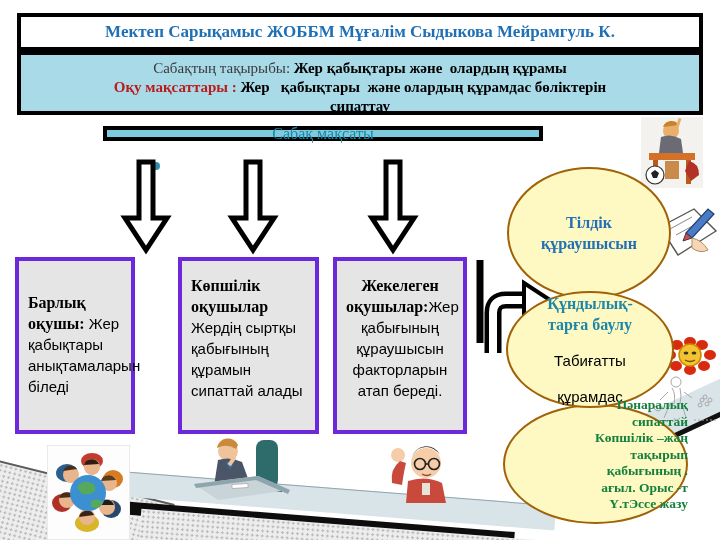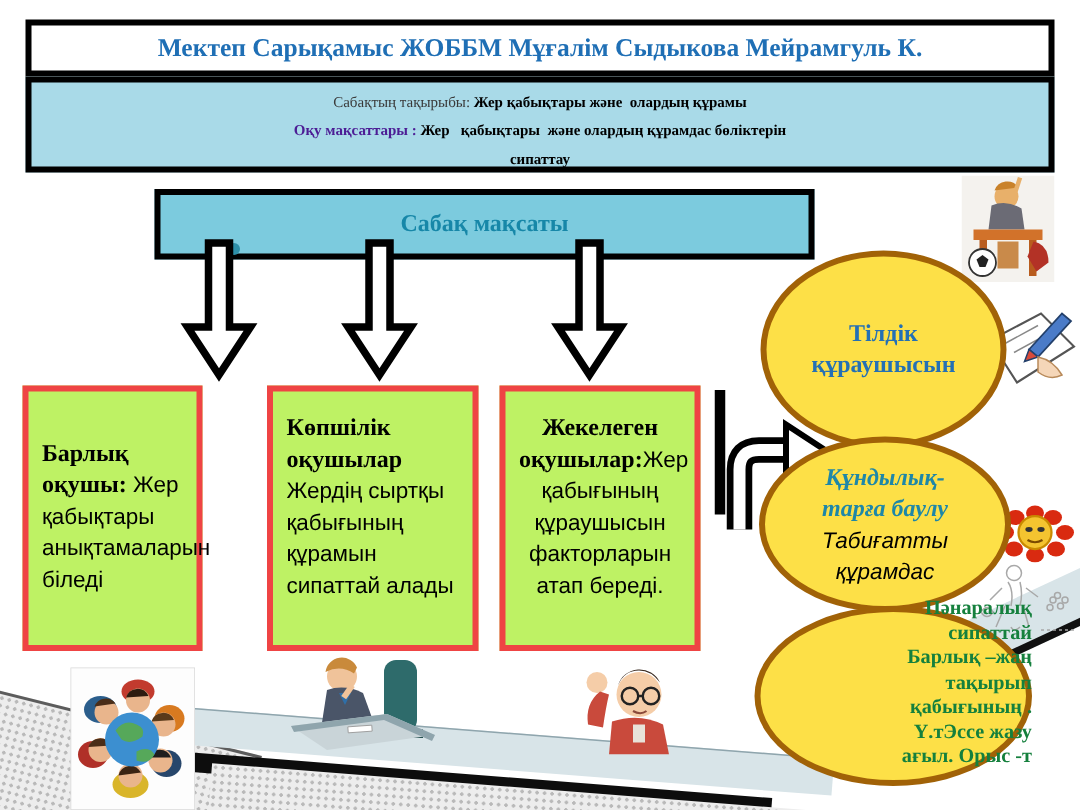--- a/index.html
+++ b/index.html
@@ -20,46 +20,46 @@
   .tex-band{left:138px;top:526px;width:440px;height:70px;transform:rotate(4.5deg);}
   .pale-right{left:528px;top:470px;width:260px;height:30px;transform:rotate(-25deg);
               transform-origin:left center;background:#D8E4E8;border-bottom:5px solid #111;}
 
   
   .bx{position:absolute;box-sizing:border-box;border:4px solid #000;}
   .title-box{left:17px;top:13px;width:686px;height:38px;background:#fff;
              display:flex;align-items:center;justify-content:center;
              color:#1F6FB5;font-weight:bold;font-size:17px;}
   .topic-box{left:17px;top:51px;width:686px;height:64px;background:#A9DAE8;
-             text-align:center;font-size:10px;line-height:19px;padding-top:4px;color:#000;}
+             text-align:center;font-size:15px;line-height:19px;padding-top:4px;color:#000;}
   .topic-box .lbl{color:#3a3a3a;font-weight:normal;}
   .topic-box b{font-weight:bold;}
-  .topic-box .blue{color:#4c1d95;font-weight:bold;}
+  .topic-box .blue{color:#b91c1c;font-weight:bold;}
   .keep-ws{white-space:pre-wrap;}
-  .goal-box{left:103px;top:126px;width:440px;height:47px;background:#7CCBDE;
+  .goal-box{left:103px;top:126px;width:440px;height:15px;background:#7CCBDE;
             display:flex;align-items:center;justify-content:center;
-            color:#1787A8;font-weight:bold;font-size:16px;}
-
-  
-  .obj{position:absolute;top:257px;height:177px;background:#bef264;border:4px solid #ef4444;
+            color:#1787A8;font-weight:normal;font-size:16px;}
+
+  
+  .obj{position:absolute;top:257px;height:177px;background:#e5e5e5;border:4px solid #6d28d9;
        box-sizing:border-box;font-size:15px;line-height:21px;
        font-family:"Liberation Sans", sans-serif;color:#000;padding:10px 9px;}
   .obj b{font-family:"Liberation Serif", serif;font-size:16px;}
   .obj-a{left:15px;width:120px;padding-top:31px;}
   .obj-b{left:178px;width:141px;padding-top:14px;}
   .obj-c{left:333px;width:134px;padding-top:14px;text-align:center;}
 
   
-  .oval{position:absolute;box-sizing:border-box;border:4px solid #a16207;border-radius:50%;
-        background:#fde047;display:flex;flex-direction:column;align-items:center;justify-content:center;}
+  .oval{position:absolute;box-sizing:border-box;border:2px solid #a16207;border-radius:50%;
+        background:#fef9c3;display:flex;flex-direction:column;align-items:center;justify-content:center;}
   .oval-lang{left:507px;top:167px;width:164px;height:132px;z-index:4;
              color:#2470B5;font-weight:bold;font-size:16px;line-height:21px;}
-  .oval-val{left:506px;top:291px;width:168px;height:117px;z-index:5;font-size:16px;line-height:21px;font-style:italic;}
+  .oval-val{left:506px;top:291px;width:168px;height:117px;z-index:5;font-size:16px;line-height:21px;}
   .oval-val .lead{color:#1E87A8;font-weight:bold;}
-  .oval-val .bodyln{color:#000;font-family:"Liberation Sans", sans-serif;font-size:15px;}
+  .oval-val .bodyln{color:#000;font-family:"Liberation Sans", sans-serif;font-size:15px;margin-top:15px;}
   .oval-cross{left:503px;top:404px;width:185px;height:120px;z-index:3;}
   .oval-cross-text{position:absolute;left:503px;top:397px;width:185px;z-index:6;
                    text-align:right;color:#15803d;font-weight:bold;font-size:13.5px;line-height:16.5px;}
 
   
   .overlay{position:absolute;left:0;top:0;width:720px;height:540px;z-index:2;pointer-events:none;}
   .clip{position:absolute;z-index:2;}
 </style>
 </head>
 <body>
@@ -227,20 +227,20 @@
   <div class="oval oval-val">
     <div class="lead">Құндылық-</div>
     <div class="lead">тарға баулу</div>
     <div class="bodyln">Табиғатты</div>
     <div class="bodyln">құрамдас</div>
   </div>
 
   <div class="oval-cross-text">
     <div>Пәнаралық</div>
     <div>сипаттай</div>
-    <div>Барлық –жаң</div>
+    <div>Көпшілік –жаң</div>
     <div>тақырып</div>
     <div>қабығының .</div>
+    <div>ағыл. Орыс -т</div>
     <div>Ү.тЭссе жазу</div>
-    <div>ағыл. Орыс -т</div>
   </div>
 
 </div>
 
 </body></html>

